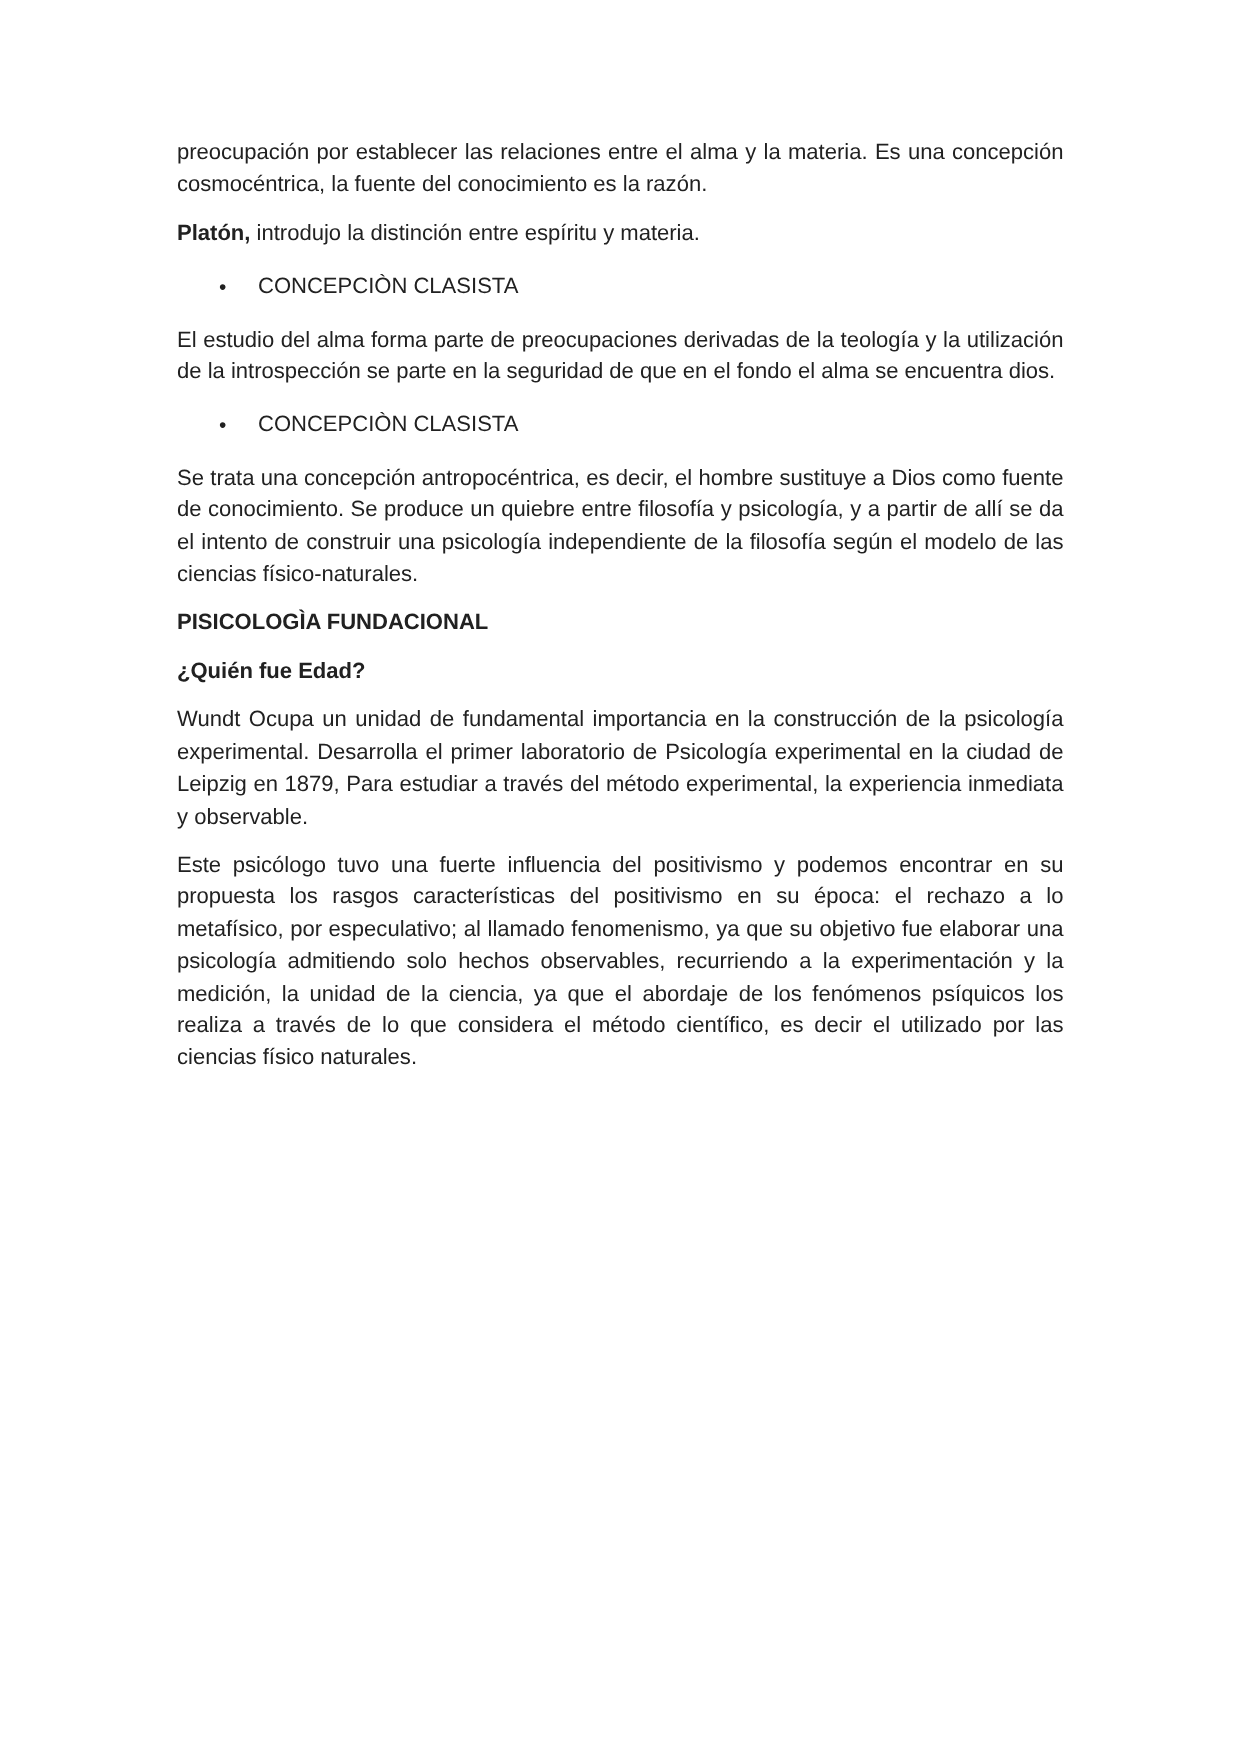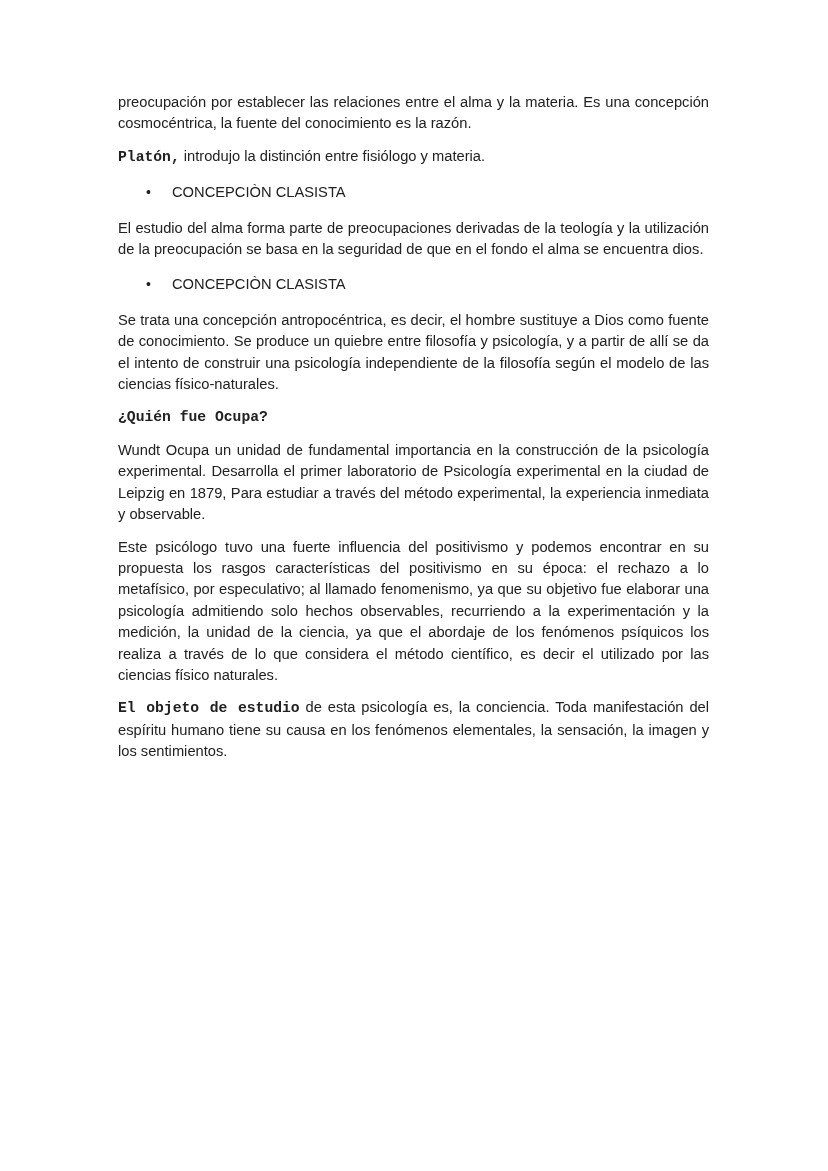--- a/index.html
+++ b/index.html
@@ -40,38 +40,37 @@
     margin-top: 14px;
     margin-bottom: 14px;
   }
   .bullet .dot {
     width: 26px;
     flex: 0 0 26px;
     font-size: 14px;
   }
   .bold {
     font-weight: 700;
-    font-family: Liberation Mono, monospace;
   }
 </style>
 </head>
 <body>
 
 <div class="page">
   <div>
       <p class="block paragraph"><span>preocupación por establecer las relaciones entre el alma y la materia. Es una concepción cosmocéntrica, la fuente del conocimiento es la razón.</span></p>
-      <p class="block paragraph"><span class="bold">Platón,</span><span> introdujo la distinción entre fisiólogo y materia.</span></p>
+      <p class="block paragraph"><span class="bold">Platón,</span><span> introdujo la distinción entre espíritu y materia.</span></p>
       <p class="block bullet">
         <span class="dot">•</span>
         <span class="bullet-label">CONCEPCIÒN CLASISTA</span>
       </p>
-      <p class="block paragraph"><span>El estudio del alma forma parte de preocupaciones derivadas de la teología y la utilización de la preocupación se basa en la seguridad de que en el fondo el alma se encuentra dios.</span></p>
+      <p class="block paragraph"><span>El estudio del alma forma parte de preocupaciones derivadas de la teología y la utilización de la introspección se parte en la seguridad de que en el fondo el alma se encuentra dios.</span></p>
       <p class="block bullet">
         <span class="dot">•</span>
         <span class="bullet-label">CONCEPCIÒN CLASISTA</span>
       </p>
       <p class="block paragraph"><span>Se trata una concepción antropocéntrica, es decir, el hombre sustituye a Dios como fuente de conocimiento. Se produce un quiebre entre filosofía y psicología, y a partir de allí se da el intento de construir una psicología independiente de la filosofía según el modelo de las ciencias físico-naturales.</span></p>
-      <h2 class="block heading"><span class="bold">¿Quién fue Ocupa?</span></h2>
+      <h2 class="block heading"><span class="bold">PISICOLOGÌA FUNDACIONAL</span></h2>
+      <h2 class="block heading"><span class="bold">¿Quién fue Edad?</span></h2>
       <p class="block paragraph"><span>Wundt Ocupa un unidad de fundamental importancia en la construcción de la psicología experimental. Desarrolla el primer laboratorio de Psicología experimental en la ciudad de Leipzig en 1879, Para estudiar a través del método experimental, la experiencia inmediata y observable.</span></p>
       <p class="block paragraph"><span>Este psicólogo tuvo una fuerte influencia del positivismo y podemos encontrar en su propuesta los rasgos características del positivismo en su época: el rechazo a lo metafísico, por especulativo; al llamado fenomenismo, ya que su objetivo fue elaborar una psicología admitiendo solo hechos observables, recurriendo a la experimentación y la medición, la unidad de la ciencia, ya que el abordaje de los fenómenos psíquicos los realiza a través de lo que considera el método científico, es decir el utilizado por las ciencias físico naturales.</span></p>
-      <p class="block paragraph"><span class="bold">El objeto de estudio</span><span> de esta psicología es, la conciencia. Toda manifestación del espíritu humano tiene su causa en los fenómenos elementales, la sensación, la imagen y los sentimientos.</span></p>
     </div>
 </div>
 
 </body></html>

